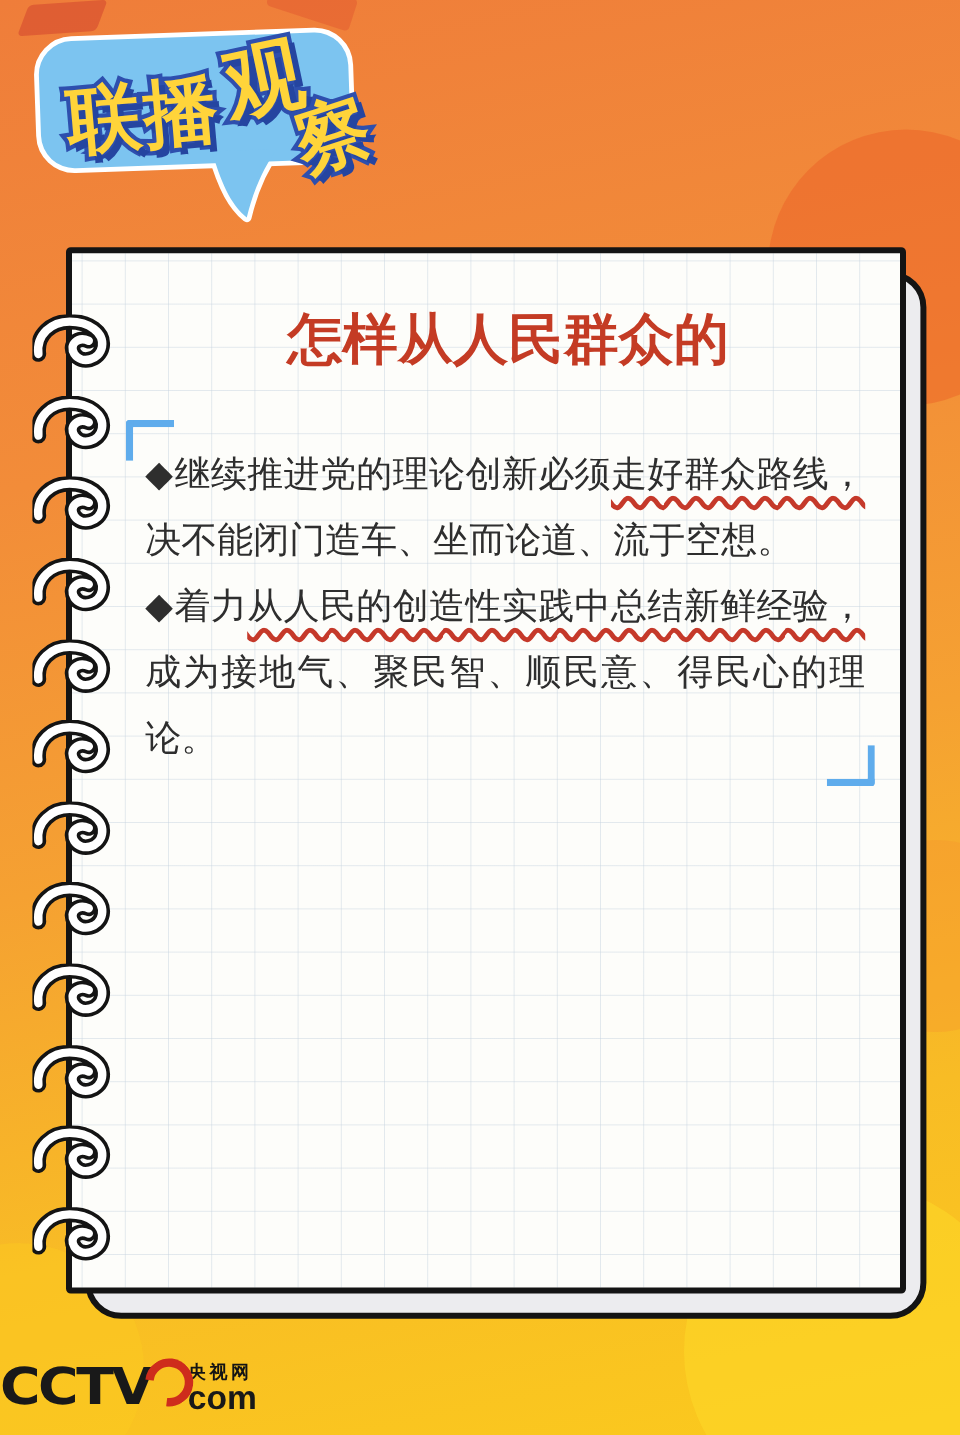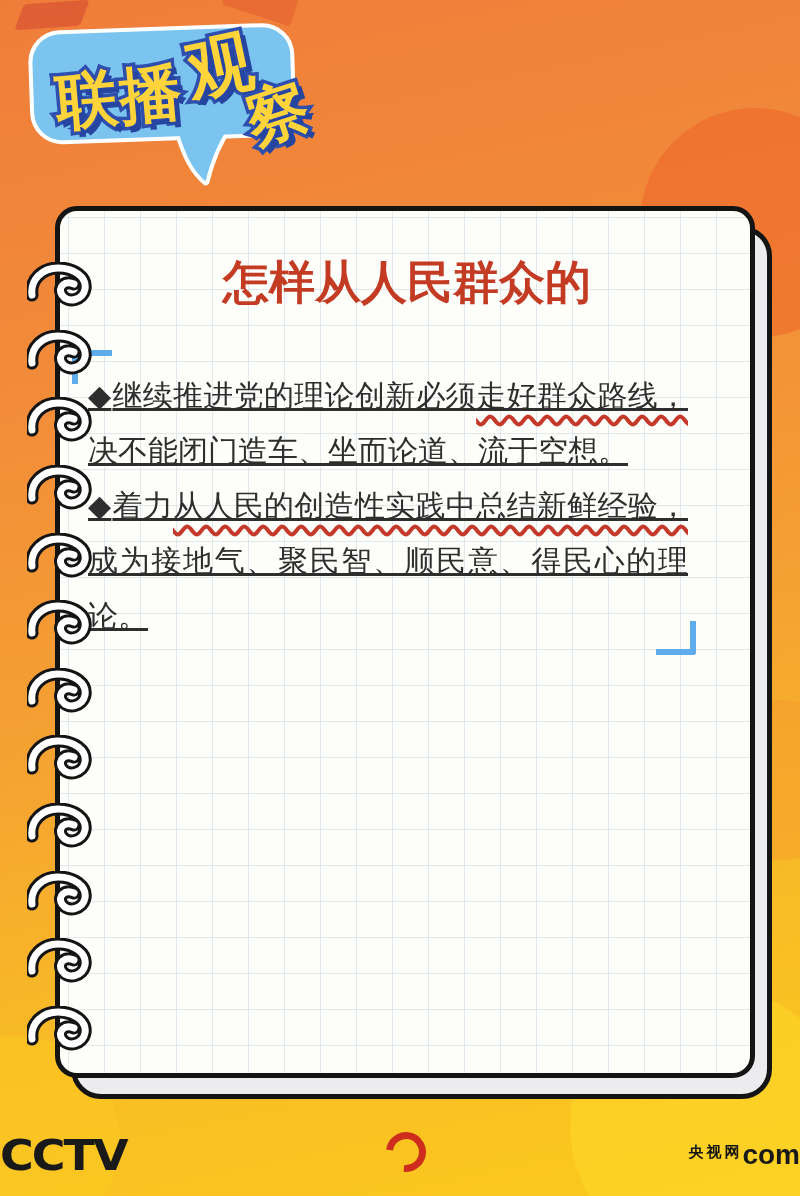--- a/index.html
+++ b/index.html
@@ -26,51 +26,51 @@
       -webkit-text-stroke:7px #2e4fae;paint-order:stroke fill;
       text-shadow:5px 6px 0 #2545a0;line-height:1;user-select:none;}
   .t1{left:30px;top:44px;font-size:62px;transform:rotate(-3deg);letter-spacing:2px;}
   .t2{left:162px;top:14px;font-size:66px;transform:rotate(-10deg);}
   .t3{left:220px;top:66px;font-size:62px;transform:rotate(-16deg);}
 
   
   .notebook{position:absolute;left:55px;top:206px;width:700px;height:872px;z-index:10;}
   .page-back{position:absolute;left:16px;top:20px;right:-17px;bottom:-21px;
              background:#ececef;border:5px solid #141414;border-radius:30px;}
-  .page-front{position:absolute;inset:0;background:#fdfdfa;border:5px solid #141414;border-radius:22px;
+  .page-front{position:absolute;inset:0;background:#fdfdfa;border:5px solid #141414;border-radius:4px;
               background-image:linear-gradient(rgba(200,213,224,.5) 1px,transparent 1px),
                                linear-gradient(90deg,rgba(200,213,224,.5) 1px,transparent 1px);
               background-size:36px 36px;background-position:8px 6px;
-              padding:46px 24px 0 28px;box-sizing:border-box;}
+              padding:46px 24px 0 61px;box-sizing:border-box;}
   .rings{position:absolute;left:-28px;top:56px;height:792px;width:66px;
          display:flex;flex-direction:column;justify-content:space-between;z-index:12;}
   .rings svg{display:block;}
 
   .title{margin:0;text-align:center;font-family:"Liberation Serif","DejaVu Serif",serif;
          font-weight:900;font-size:46px;line-height:1.15;color:#c43b24;letter-spacing:0;}
   .para{margin:26px 0 0 0;width:600px;font-size:30px;line-height:55px;color:#2e2e2e;
         text-indent:2em;text-align:justify;}
   .wavy{text-decoration-line:underline;text-decoration-style:wavy;text-decoration-color:#c5392a;
         text-decoration-thickness:3.5px;text-underline-offset:9px;text-decoration-skip-ink:none;}
   .bullets{position:relative;margin-top:58px;width:600px;font-size:30px;line-height:55px;color:#2e2e2e;}
-  .bullet{text-align:justify;text-decoration:underline;}
+  .bullet{text-align:justify;}
   .marker{margin-right:1px;}
   .bracket{position:absolute;width:34px;height:28px;color:#5facec;}
   .bracket.tl{left:-16px;top:-18px;border-left:6px solid #5facec;border-top:6px solid #5facec;border-top-left-radius:3px;}
   .bracket.br{right:-8px;bottom:-12px;border-right:6px solid #5facec;border-bottom:6px solid #5facec;border-bottom-right-radius:3px;}
 
   
-  .footer{position:absolute;left:0;right:0;bottom:14px;display:flex;justify-content:space-between;
+  .footer{position:absolute;left:0;right:0;bottom:14px;display:flex;justify-content:flex-start;
           align-items:center;z-index:20;}
   .cctv{font-family:"DejaVu Sans","Liberation Sans",sans-serif;font-size:46px;font-weight:900;
         letter-spacing:-2px;color:#191919;transform:scaleY(.92);}
   .swoosh{width:40px;height:40px;border:7px solid #ce2c1c;border-radius:50%;
           border-left-color:transparent;transform:rotate(-38deg);
           margin:0 -6px 6px -6px;box-sizing:border-box;}
-  .fcol{display:flex;flex-direction:row;align-items:flex-start;margin-left:2px;}
+  .fcol{display:flex;flex-direction:column;align-items:flex-start;margin-left:2px;}
   .site{font-size:15px;font-weight:700;letter-spacing:3px;color:#141414;}
   .dom{font-size:28px;font-weight:800;line-height:.85;color:#191919;letter-spacing:0;}
 </style>
 </head>
 <body>
 
 <div class="stage">
 
   <div class="deco deco-c1"></div>
   <div class="deco deco-c2"></div>

